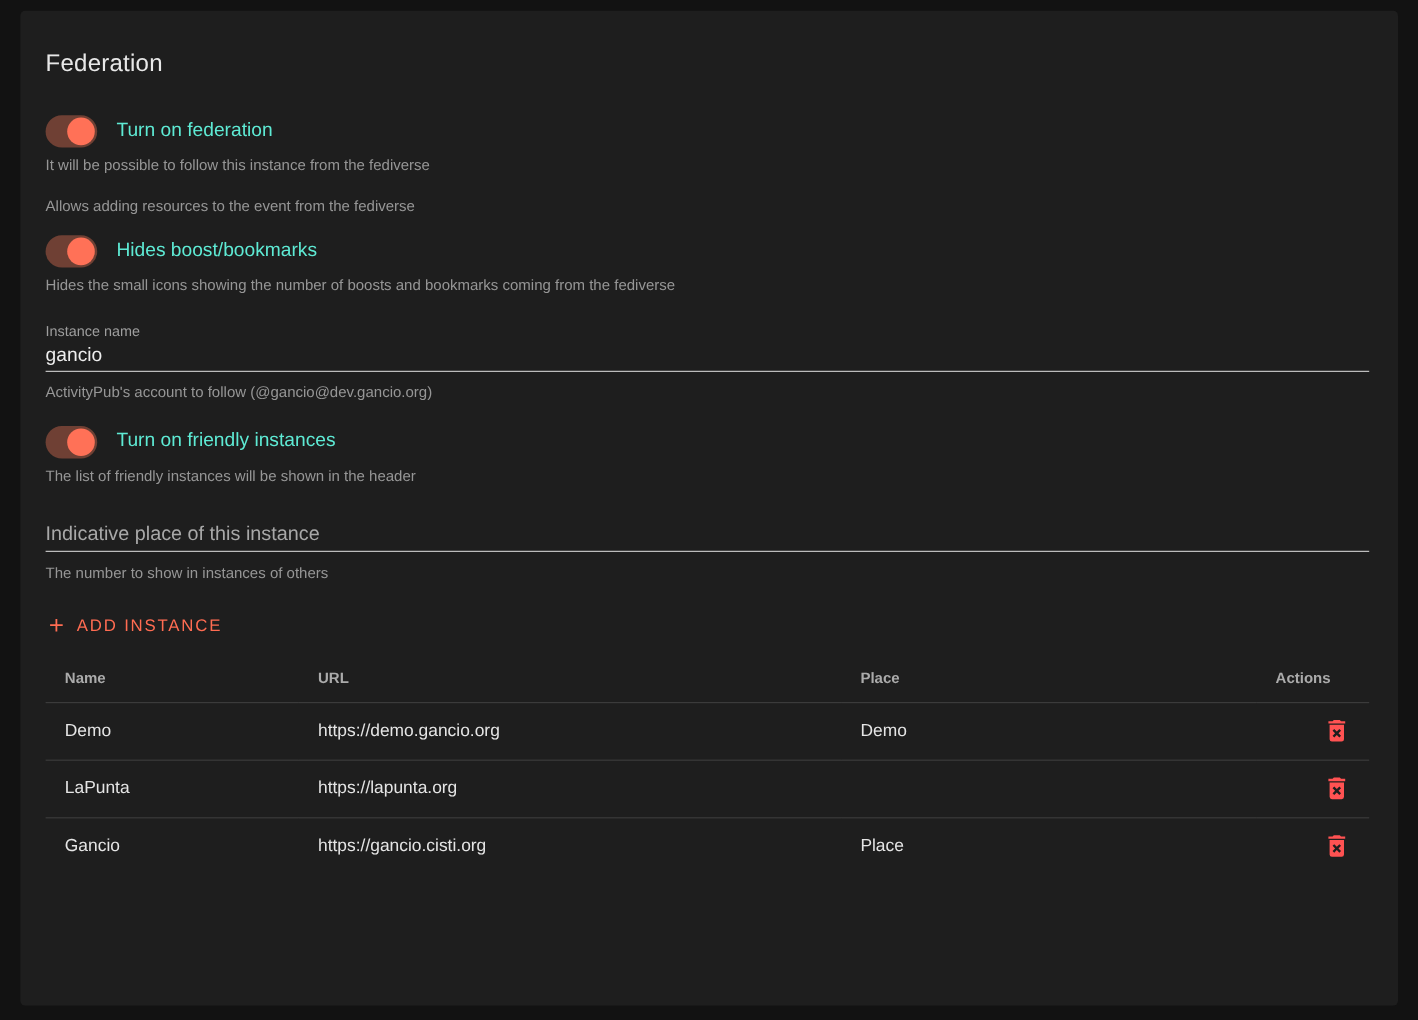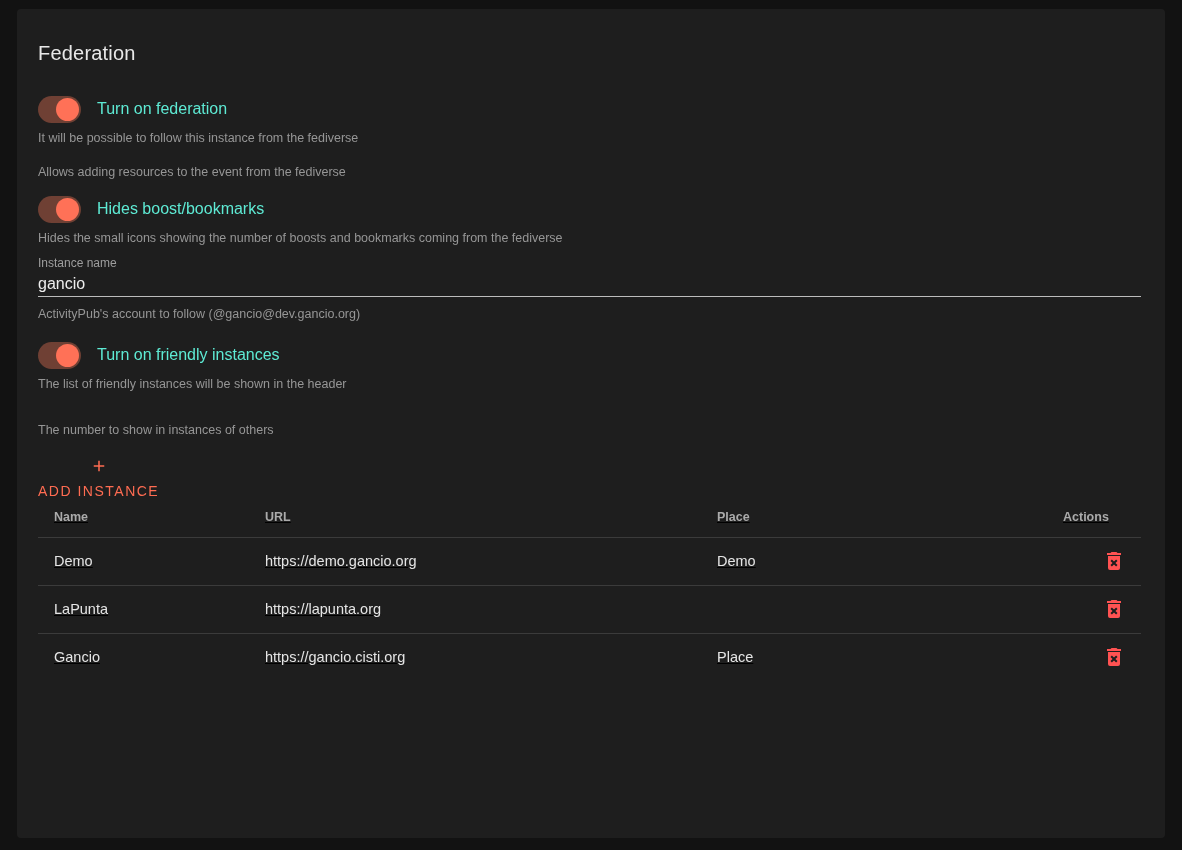--- a/index.html
+++ b/index.html
@@ -83,21 +83,21 @@
   .switch-label{
     margin-left:16px;
     font-size:16px;color:#5eead4;
   }
   .hint{
     margin-top:6px;
     font-size:12.5px;line-height:18px;
     color:#969696;
   }
   
-  .field{margin-top:8px;}
+  .field{margin-top:21px;}
   .field.place-field{margin-top:28px;}
   .field-label{
     font-size:12px;line-height:16px;
     color:#9e9e9e;
   }
   .field input{
     display:block;width:100%;
     background:transparent;border:none;outline:none;
     border-bottom:1px solid rgba(255,255,255,0.7);
     color:#ededed;
@@ -117,30 +117,28 @@
     display:inline-flex;align-items:center;
     gap:8px;
     height:32px;
     padding:0 8px 0 0;
     background:none;border:none;cursor:pointer;
     color:var(--accent);
     font-family:inherit;
     font-size:14px;font-weight:500;
     letter-spacing:1.5px;
     text-transform:uppercase;
-    flex-direction:column;
   }
   .add-btn svg{flex:0 0 auto;}
   
   table.instances{
     width:100%;
     border-collapse:collapse;
     margin-top:8px;
     table-layout:fixed;
-    text-decoration:underline;
   }
   table.instances th{
     text-align:left;
     font-size:12.5px;font-weight:700;
     color:#ababab;
     height:40px;
     padding:0 16px;
     border-bottom:1px solid var(--divider);
     white-space:nowrap;
   }
@@ -214,20 +212,21 @@
           <div class="track"></div>
           <div class="thumb"></div>
         </div>
         <span class="switch-label">Turn on friendly instances</span>
       </div>
       <div class="hint">The list of friendly instances will be shown in the header</div>
     </div>
 
     
     <div class="field place-field">
+      <input type="text" placeholder="Indicative place of this instance" style="">
       <div class="hint" style="margin-top:9px;">The number to show in instances of others</div>
     </div>
 
     
     <button class="add-btn">
       <svg width="18" height="18" viewBox="0 0 24 24" fill="#ff6c52" aria-hidden="true">
         <path d="M19,13H13V19H11V13H5V11H11V5H13V11H19V13Z"></path>
       </svg>
       <span>ADD INSTANCE</span>
     </button>

